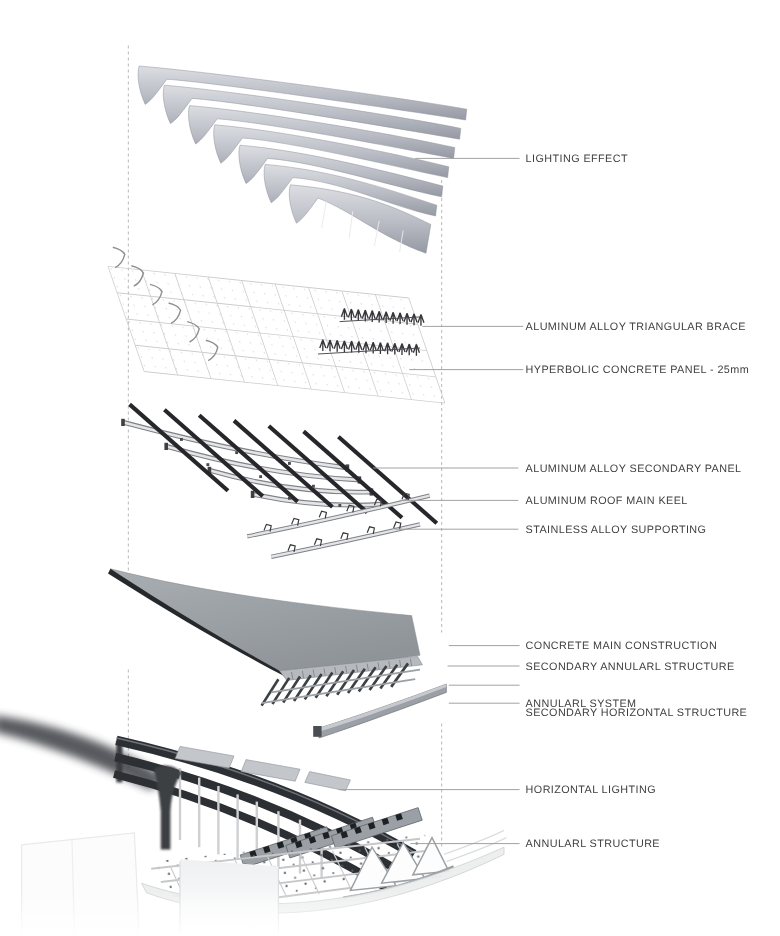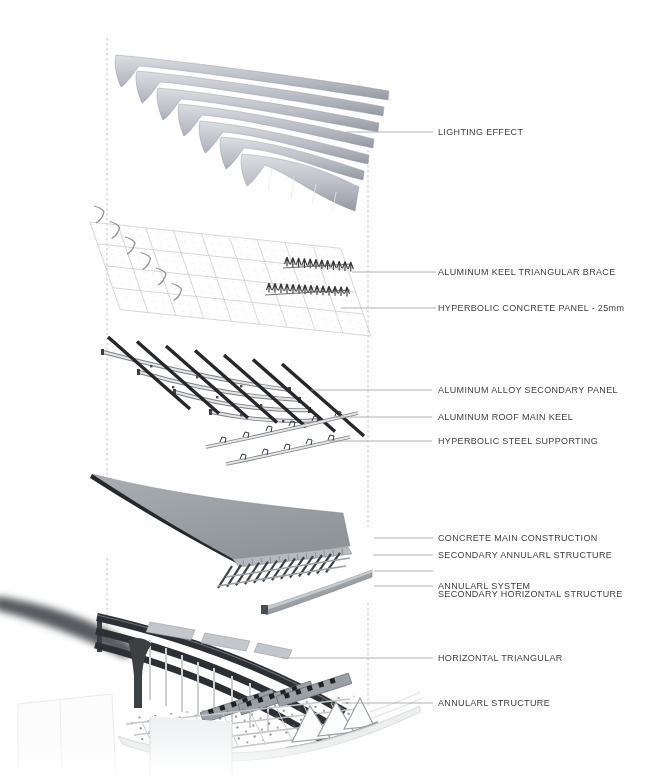--- a/index.html
+++ b/index.html
@@ -329,25 +329,25 @@
     <line x1="374" y1="538" x2="433" y2="538"></line>
     <line x1="373" y1="555" x2="433" y2="555"></line>
     <line x1="374" y1="571" x2="433" y2="571"></line>
     <line x1="374" y1="586" x2="433" y2="586"></line>
     <line x1="282" y1="658" x2="433" y2="658"></line>
     <line x1="342" y1="703" x2="433" y2="703"></line>
   </g>
 </svg>
 
 <div class="callout" style="top:127px">LIGHTING EFFECT</div>
-<div class="callout" style="top:267px">ALUMINUM KEEL TRIANGULAR BRACE</div>
+<div class="callout" style="top:267px">ALUMINUM ALLOY TRIANGULAR BRACE</div>
 <div class="callout" style="top:303px">HYPERBOLIC CONCRETE PANEL - 25mm</div>
 <div class="callout" style="top:385px">ALUMINUM ALLOY SECONDARY PANEL</div>
 <div class="callout" style="top:412px">ALUMINUM ROOF MAIN KEEL</div>
-<div class="callout" style="top:436px">HYPERBOLIC STEEL SUPPORTING</div>
+<div class="callout" style="top:436px">STAINLESS ALLOY SUPPORTING</div>
 <div class="callout" style="top:533px">CONCRETE MAIN CONSTRUCTION</div>
 <div class="callout" style="top:550px">SECONDARY ANNULARL STRUCTURE</div>
 <div class="callout" style="top:589px">SECONDARY HORIZONTAL STRUCTURE</div>
 <div class="callout" style="top:581px">ANNULARL SYSTEM</div>
-<div class="callout" style="top:653px">HORIZONTAL TRIANGULAR</div>
+<div class="callout" style="top:653px">HORIZONTAL LIGHTING</div>
 <div class="callout" style="top:698px">ANNULARL STRUCTURE</div>
 
 </div>
 
 </body></html>

